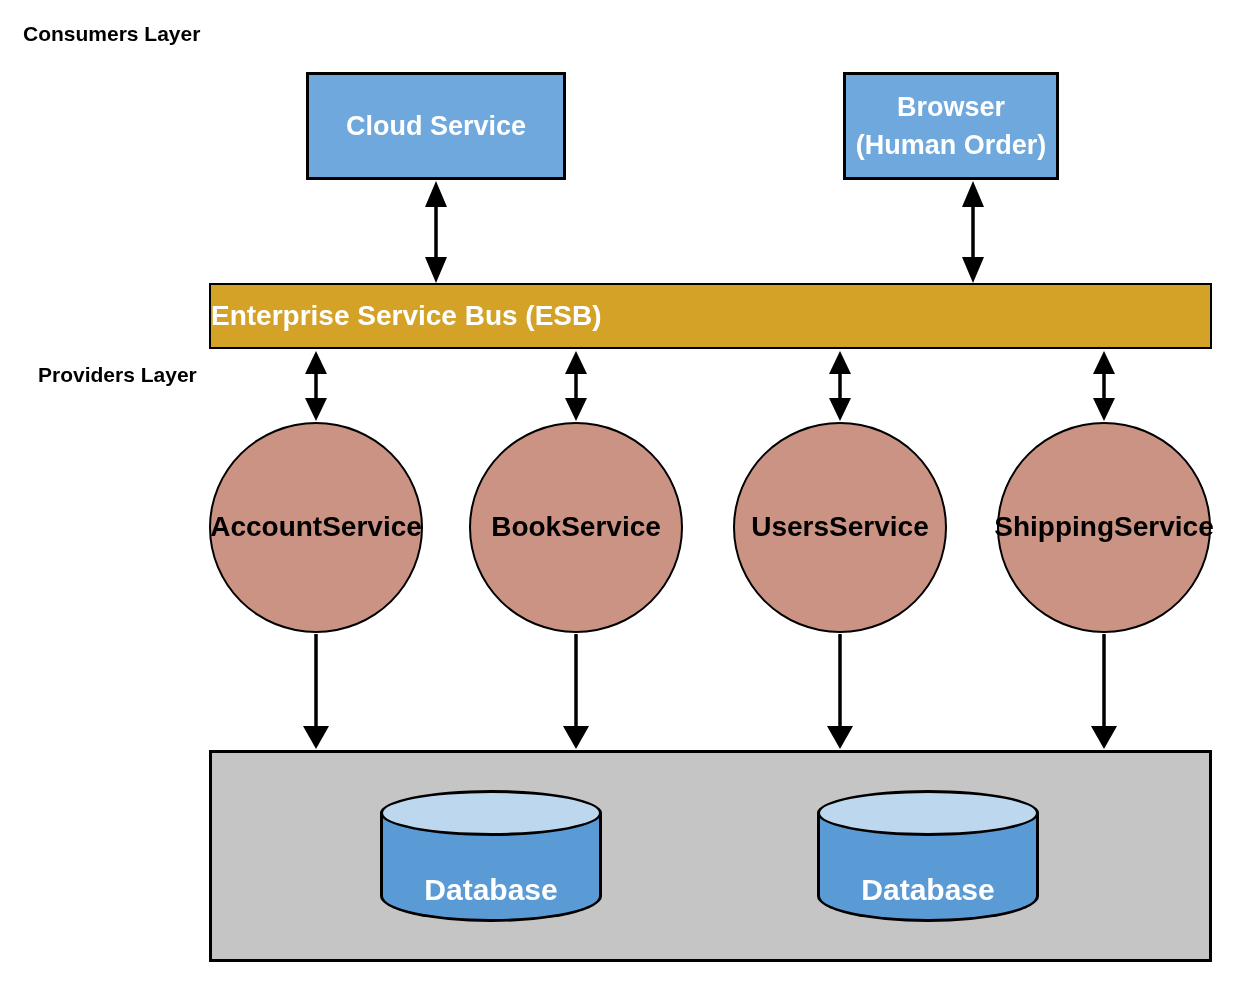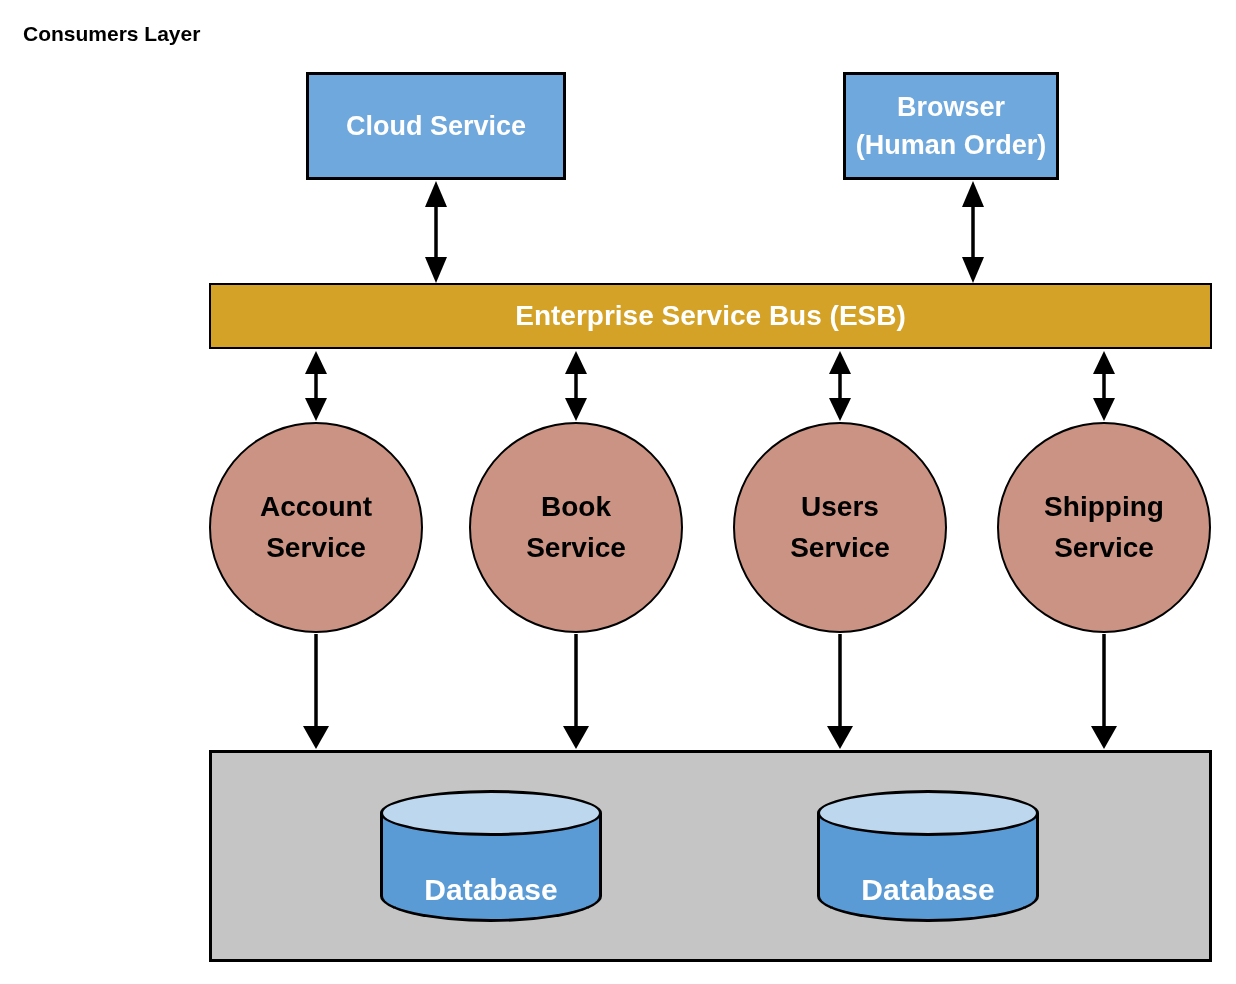--- a/index.html
+++ b/index.html
@@ -48,38 +48,38 @@
     left: 209px; top: 283px;
     width: 1003px; height: 66px;
     box-sizing: border-box;
     border: 2px solid #000000;
     background: #d4a227;
     color: #ffffff;
     font-weight: bold;
     font-size: 28px;
     display: flex;
     align-items: center;
-    justify-content: center;
+    justify-content: flex-start;
   }
 
   .service-circle {
     position: absolute;
     top: 422px;
     width: 214px;
     height: 211px;
     box-sizing: border-box;
     border: 2.5px solid #000000;
     border-radius: 50%;
     background: #cb9383;
     color: #000000;
     font-weight: bold;
     font-size: 28px;
     line-height: 1.45;
     display: flex;
-    flex-direction: column;
+    flex-direction: row;
     align-items: center;
     justify-content: center;
     text-align: center;
   }
   .circle-1 { left: 209px; }
   .circle-2 { left: 469px; }
   .circle-3 { left: 733px; }
   .circle-4 { left: 997px; }
 
   .provider-zone {
@@ -136,20 +136,21 @@
   }
   .arrow-layer line { stroke: #000000; stroke-width: 3.5; }
   .arrow-layer polygon { fill: #000000; }
 </style>
 </head>
 <body>
 
 <div class="canvas">
 
   <div class="layer-label consumers-label">Consumers Layer</div>
+  <div class="layer-label providers-label">Providers Layer</div>
 
   <div class="node-box cloud-box">
     <span>Cloud Service</span>
   </div>
   <div class="node-box browser-box">
     <span>Browser</span>
     <span>(Human Order)</span>
   </div>
 
   <div class="esb-bar">

